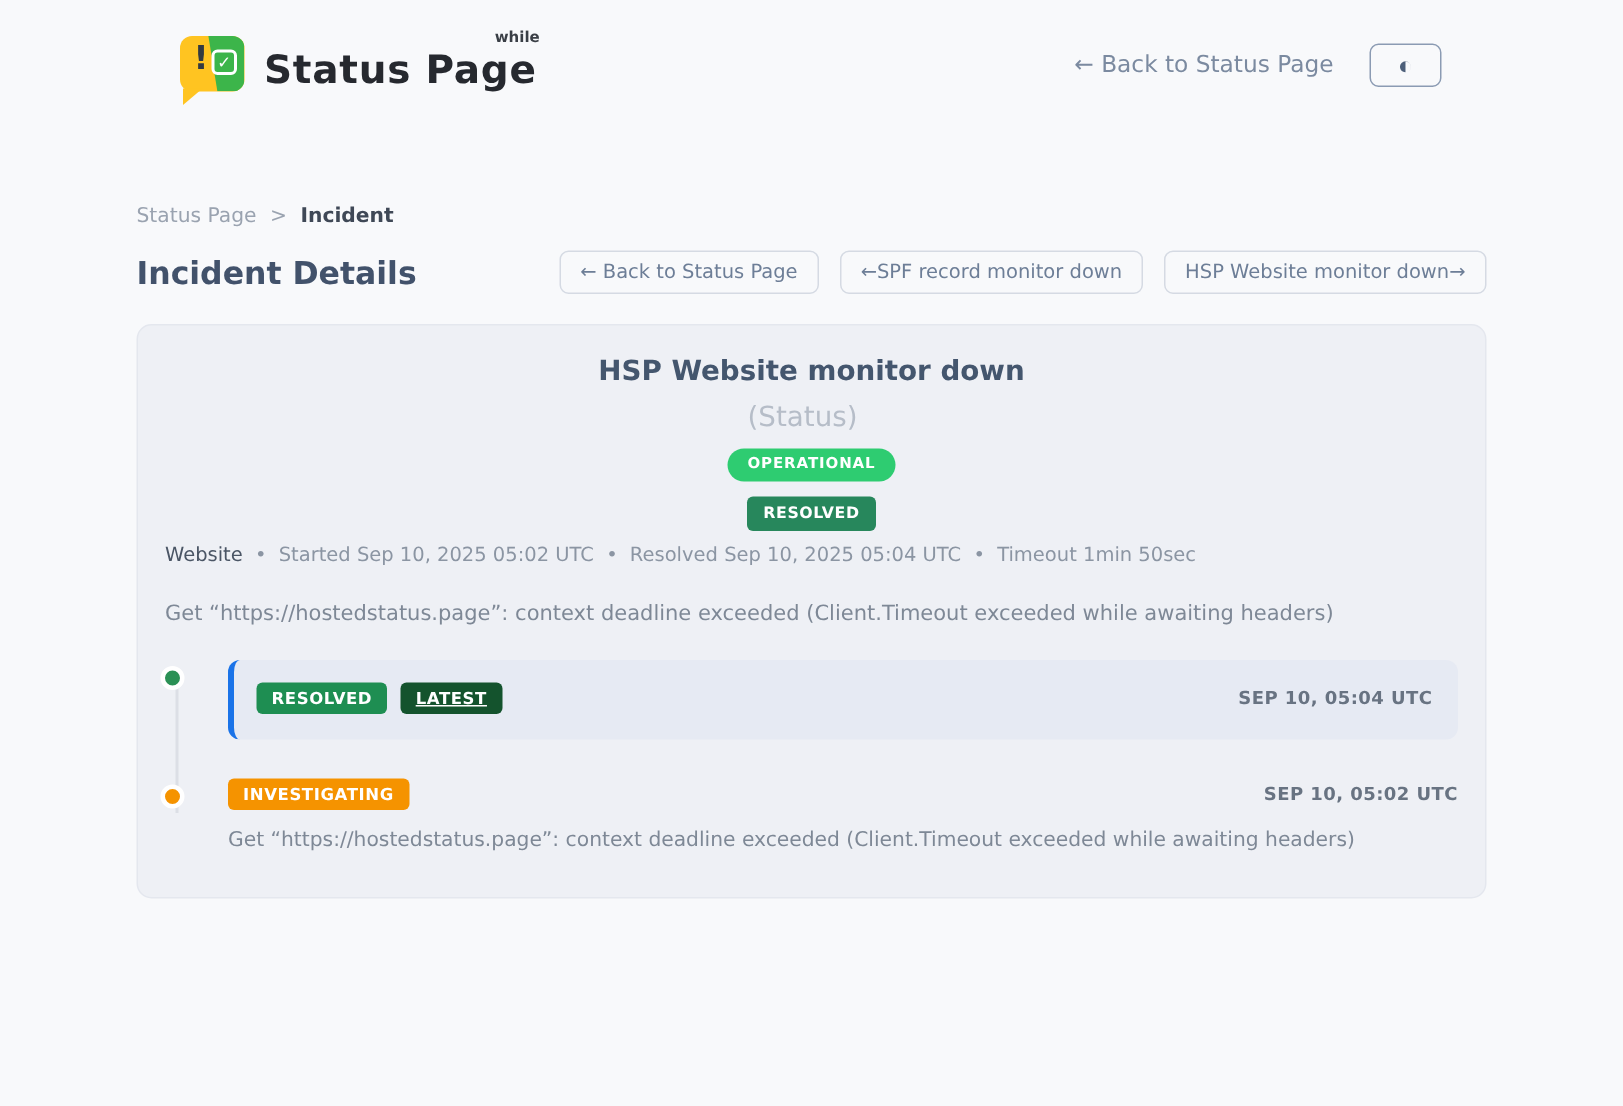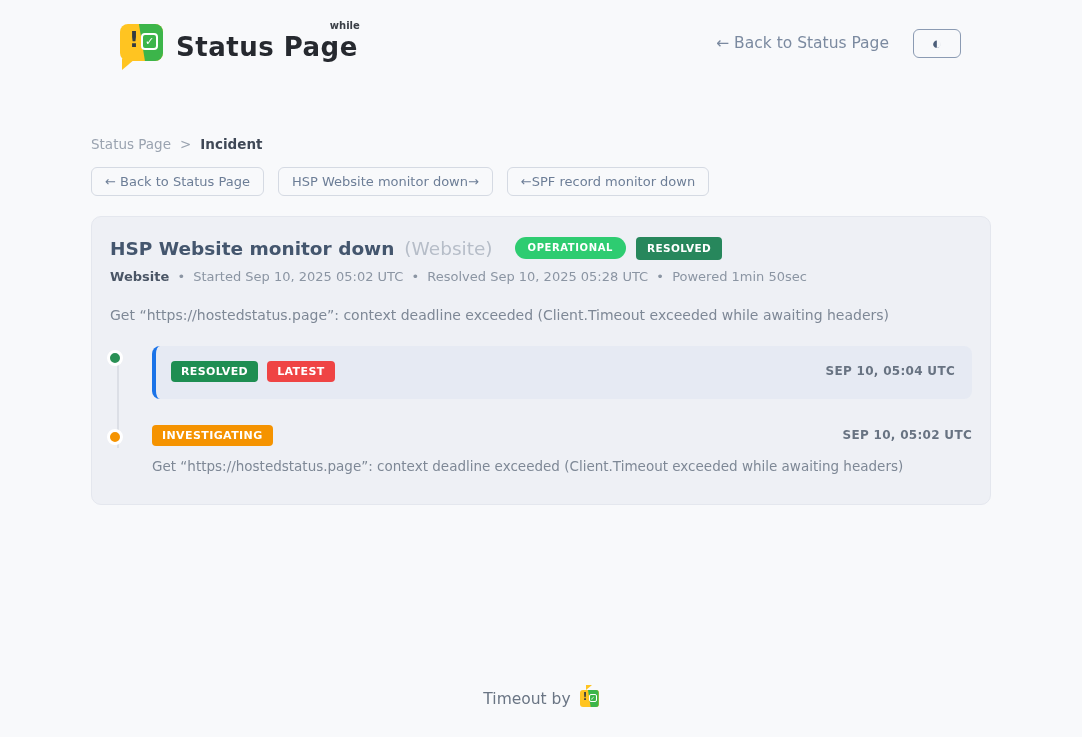--- a/index.html
+++ b/index.html
@@ -62,29 +62,29 @@
   .nav-btn {
     font-family:inherit; font-size:13px; color:#6d7e97; background:transparent;
     border:1px solid #d5dae3; border-radius:6px; padding:6px 13px; cursor:pointer; white-space:nowrap;
   }
 
   
   .card {
     margin-top:20px; background:#eef0f5; border:1px solid #e4e7ee; border-radius:10px;
     padding:20px 18px 30px 18px;
   }
-  .card-title-row { display:flex; align-items:center; gap:10px; }
+  .card-title-row { display:flex; align-items:center; gap:10px;flex-direction:column; }
   .incident-title { font-size:18.5px; font-weight:600; color:#44566e; }
   .incident-component { font-size:18.5px; font-weight:400; color:#b6bdc8; margin-right:12px; }
   .badge { color:#fff; font-weight:700; line-height:1; white-space:nowrap; }
   .badge-operational { background:#2ecc71; font-size:10px; letter-spacing:0.6px; padding:6px 13px; border-radius:999px; }
   .badge-resolved-hdr { background:#27875c; font-size:10.5px; letter-spacing:0.4px; padding:6px 11px; border-radius:4px; }
 
   .meta-line { margin-top:9px; font-size:13px; color:#8b95a3; }
-  .meta-line .meta-component { font-weight:700; color:#4a5565;text-align:center; }
+  .meta-line .meta-component { font-weight:400; color:#4a5565;text-align:center; }
   .meta-line span { margin-right:4px; }
 
   .incident-desc { margin-top:23px; font-size:14px; color:#7e8896; }
 
   
   .timeline { margin-top:23px; position:relative; }
   .timeline-rail { position:absolute; left:7px; top:18px; width:2px; height:84px; background:#dcdfe6; }
   .tl-entry { position:relative; padding-left:42px; }
   .tl-entry + .tl-entry { margin-top:26px; }
   .tl-dot {
@@ -94,21 +94,21 @@
   .tl-dot.green { background:#2a9055; }
   .tl-dot.orange { background:#f59300; }
   .tl-box {
     background:#e6eaf3; border-left:4px solid #1a73e8; border-radius:8px;
     padding:15px 17px 17px 15px;
   }
   .tl-row { display:flex; align-items:center; justify-content:space-between; }
   .tl-badges { display:flex; gap:9px; }
   .tl-badge { color:#fff; font-size:11px; font-weight:700; letter-spacing:0.4px; padding:5px 10px; border-radius:4px; line-height:1; }
   .tl-badge.resolved { background:#1e8e52; }
-  .tl-badge.latest { background:#ef4444; }
+  .tl-badge.latest { background:#14532d;text-decoration:underline; }
   .tl-badge.investigating { background:#f59300; }
   .tl-time { font-size:12px; font-weight:700; color:#687382; letter-spacing:0.3px; }
   .tl-message { margin-top:13px; font-size:14px; color:#78828f; }
   .tl-entry.plain .tl-message { margin-top:12px; font-size:13.5px; color:#7e8896; }
 
   
   .footer { margin-top:185px; text-align:center; }
   .powered { display:flex; align-items:center; justify-content:center; gap:9px; font-size:15.5px; color:#6a7584; }
   .mini-logo { position:relative; width:19px; height:17px; display:inline-block; }
   .mini-logo .bubble { border-radius:3px; }
@@ -144,44 +144,45 @@
 
 <div class="main">
 
   <div class="breadcrumb">
     <span class="crumb-root">Status Page</span>
     <span class="crumb-sep">&gt;</span>
     <span class="crumb-current">Incident</span>
   </div>
 
   <div class="title-row">
+    <h1 class="page-title">Incident Details</h1>
     <div class="nav-buttons">
       <button class="nav-btn">← Back to Status Page</button>
+      <button class="nav-btn">←SPF record monitor down</button>
       <button class="nav-btn">HSP Website monitor down→</button>
-      <button class="nav-btn">←SPF record monitor down</button>
     </div>
   </div>
 
   <div class="card">
 
     <div class="card-title-row">
       <span class="incident-title">HSP Website monitor down</span>
-      <span class="incident-component">(Website)</span>
+      <span class="incident-component">(Status)</span>
       <span class="badge badge-operational">OPERATIONAL</span>
       <span class="badge badge-resolved-hdr">RESOLVED</span>
     </div>
 
     <div class="meta-line">
       <span class="meta-component">Website</span>
       <span>•</span>
       <span>Started Sep 10, 2025 05:02 UTC</span>
       <span>•</span>
-      <span>Resolved Sep 10, 2025 05:28 UTC</span>
+      <span>Resolved Sep 10, 2025 05:04 UTC</span>
       <span>•</span>
-      <span>Powered 1min 50sec</span>
+      <span>Timeout 1min 50sec</span>
     </div>
 
     <div class="incident-desc">Get “https://hostedstatus.page”: context deadline exceeded (Client.Timeout exceeded while awaiting headers)</div>
 
     <div class="timeline">
       <div class="timeline-rail"></div>
 
       <div class="tl-entry highlighted">
         <span class="tl-dot green"></span>
         <div class="tl-box">

